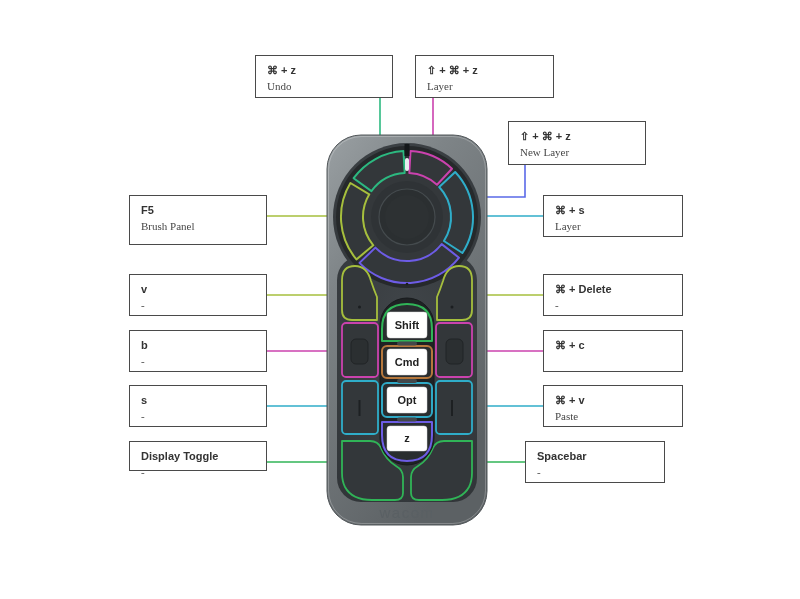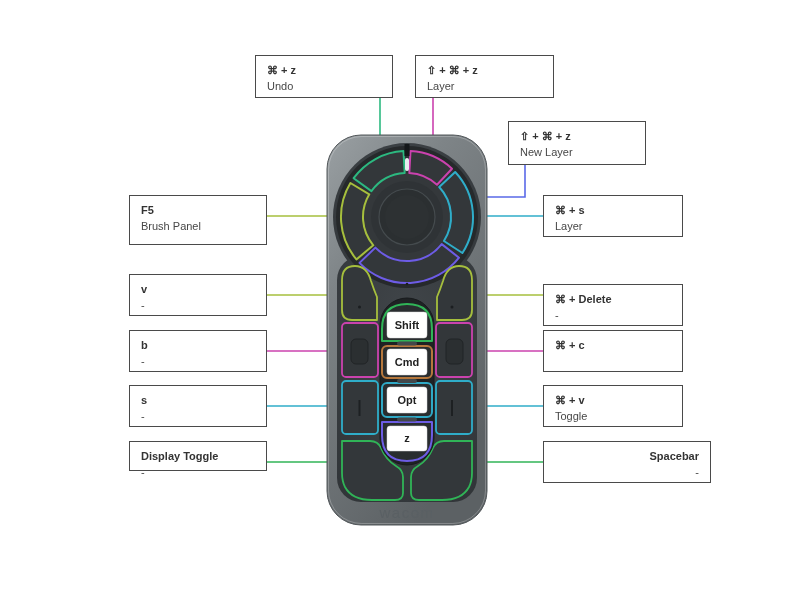--- a/index.html
+++ b/index.html
@@ -2,21 +2,21 @@
 <html><head>
 <meta charset="utf-8">
 <style>
   html,body{margin:0;padding:0;background:#fff;}
   .stage{position:relative;width:800px;height:599px;background:#ffffff;overflow:hidden;
          font-family:"Liberation Sans",sans-serif;}
   .stage svg{position:absolute;left:0;top:0;}
   .callout{position:absolute;background:#ffffff;border:1.5px solid #4a4a4a;
            box-sizing:border-box;padding:6px 11px;}
   .callout .k{font-size:11px;font-weight:bold;color:#333;line-height:16px;white-space:nowrap;}
-  .callout .a{font-size:11px;color:#474747;line-height:17px;white-space:nowrap;}
+  .callout .a{font-size:11px;color:#474747;line-height:17px;white-space:nowrap;font-family:Liberation Serif, serif;}
   text{font-family:"Liberation Sans","DejaVu Sans",sans-serif;}
 </style>
 </head>
 <body>
 
 <div class="stage">
 
 <svg width="800" height="599" viewBox="0 0 800 599">
   <defs>
     <linearGradient id="bodyGrad" x1="0" y1="0" x2="0.55" y2="1">
@@ -130,41 +130,41 @@
   <div class="a">Brush Panel</div>
 </div>
 <div class="callout" style="left:543px;top:195px;width:140px;height:42px;">
   <div class="k">⌘ + s</div>
   <div class="a">Layer</div>
 </div>
 <div class="callout" style="left:129px;top:274px;width:138px;height:42px;">
   <div class="k">v</div>
   <div class="a">-</div>
 </div>
-<div class="callout" style="left:543px;top:284px;width:140px;height:42px;">
+<div class="callout" style="left:543px;top:274px;width:140px;height:42px;">
   <div class="k">⌘ + Delete</div>
   <div class="a">-</div>
 </div>
 <div class="callout" style="left:129px;top:330px;width:138px;height:42px;">
   <div class="k">b</div>
   <div class="a">-</div>
 </div>
 <div class="callout" style="left:543px;top:330px;width:140px;height:42px;">
   <div class="k">⌘ + c</div>
 </div>
 <div class="callout" style="left:129px;top:385px;width:138px;height:42px;">
   <div class="k">s</div>
   <div class="a">-</div>
 </div>
 <div class="callout" style="left:543px;top:385px;width:140px;height:42px;">
   <div class="k">⌘ + v</div>
-  <div class="a">Toggle</div>
+  <div class="a">Paste</div>
 </div>
 <div class="callout" style="left:129px;top:441px;width:138px;height:30px;">
   <div class="k">Display Toggle</div>
   <div class="a">-</div>
 </div>
-<div class="callout" style="left:543px;top:441px;width:168px;height:42px;text-align:right;">
+<div class="callout" style="left:525px;top:441px;width:140px;height:42px;">
   <div class="k">Spacebar</div>
   <div class="a">-</div>
 </div>
 
 </div>
 
 </body></html>

